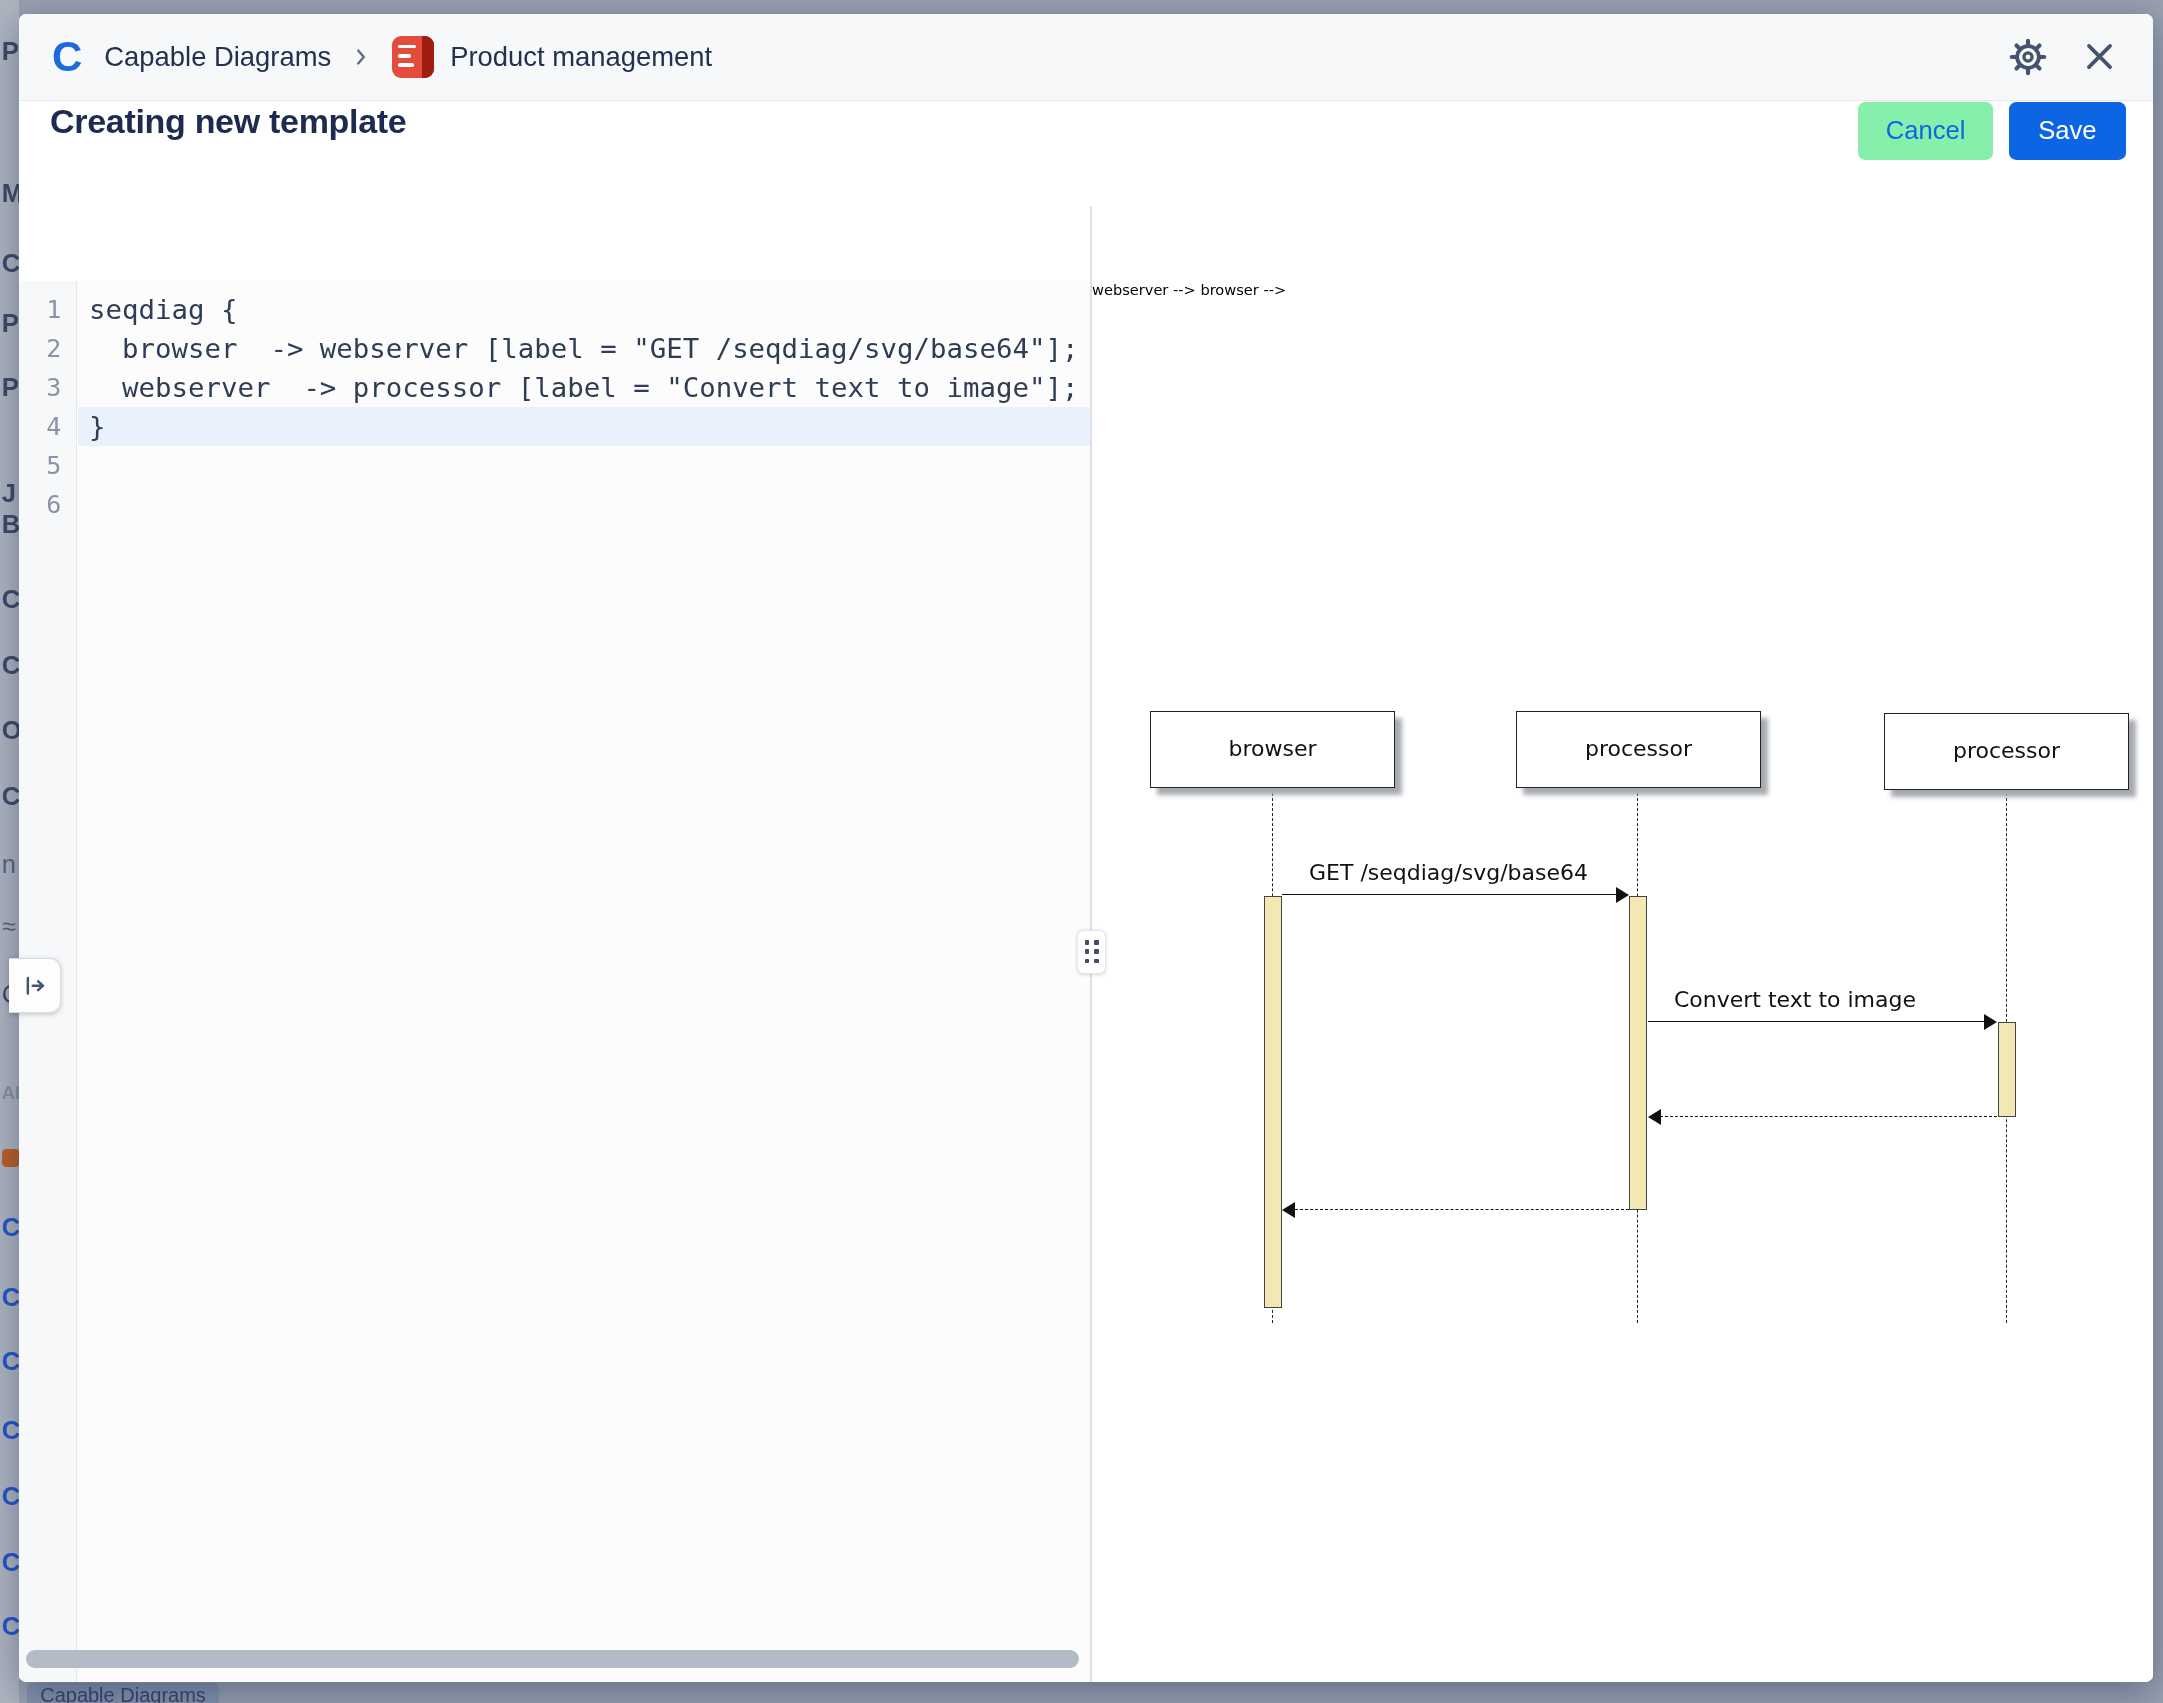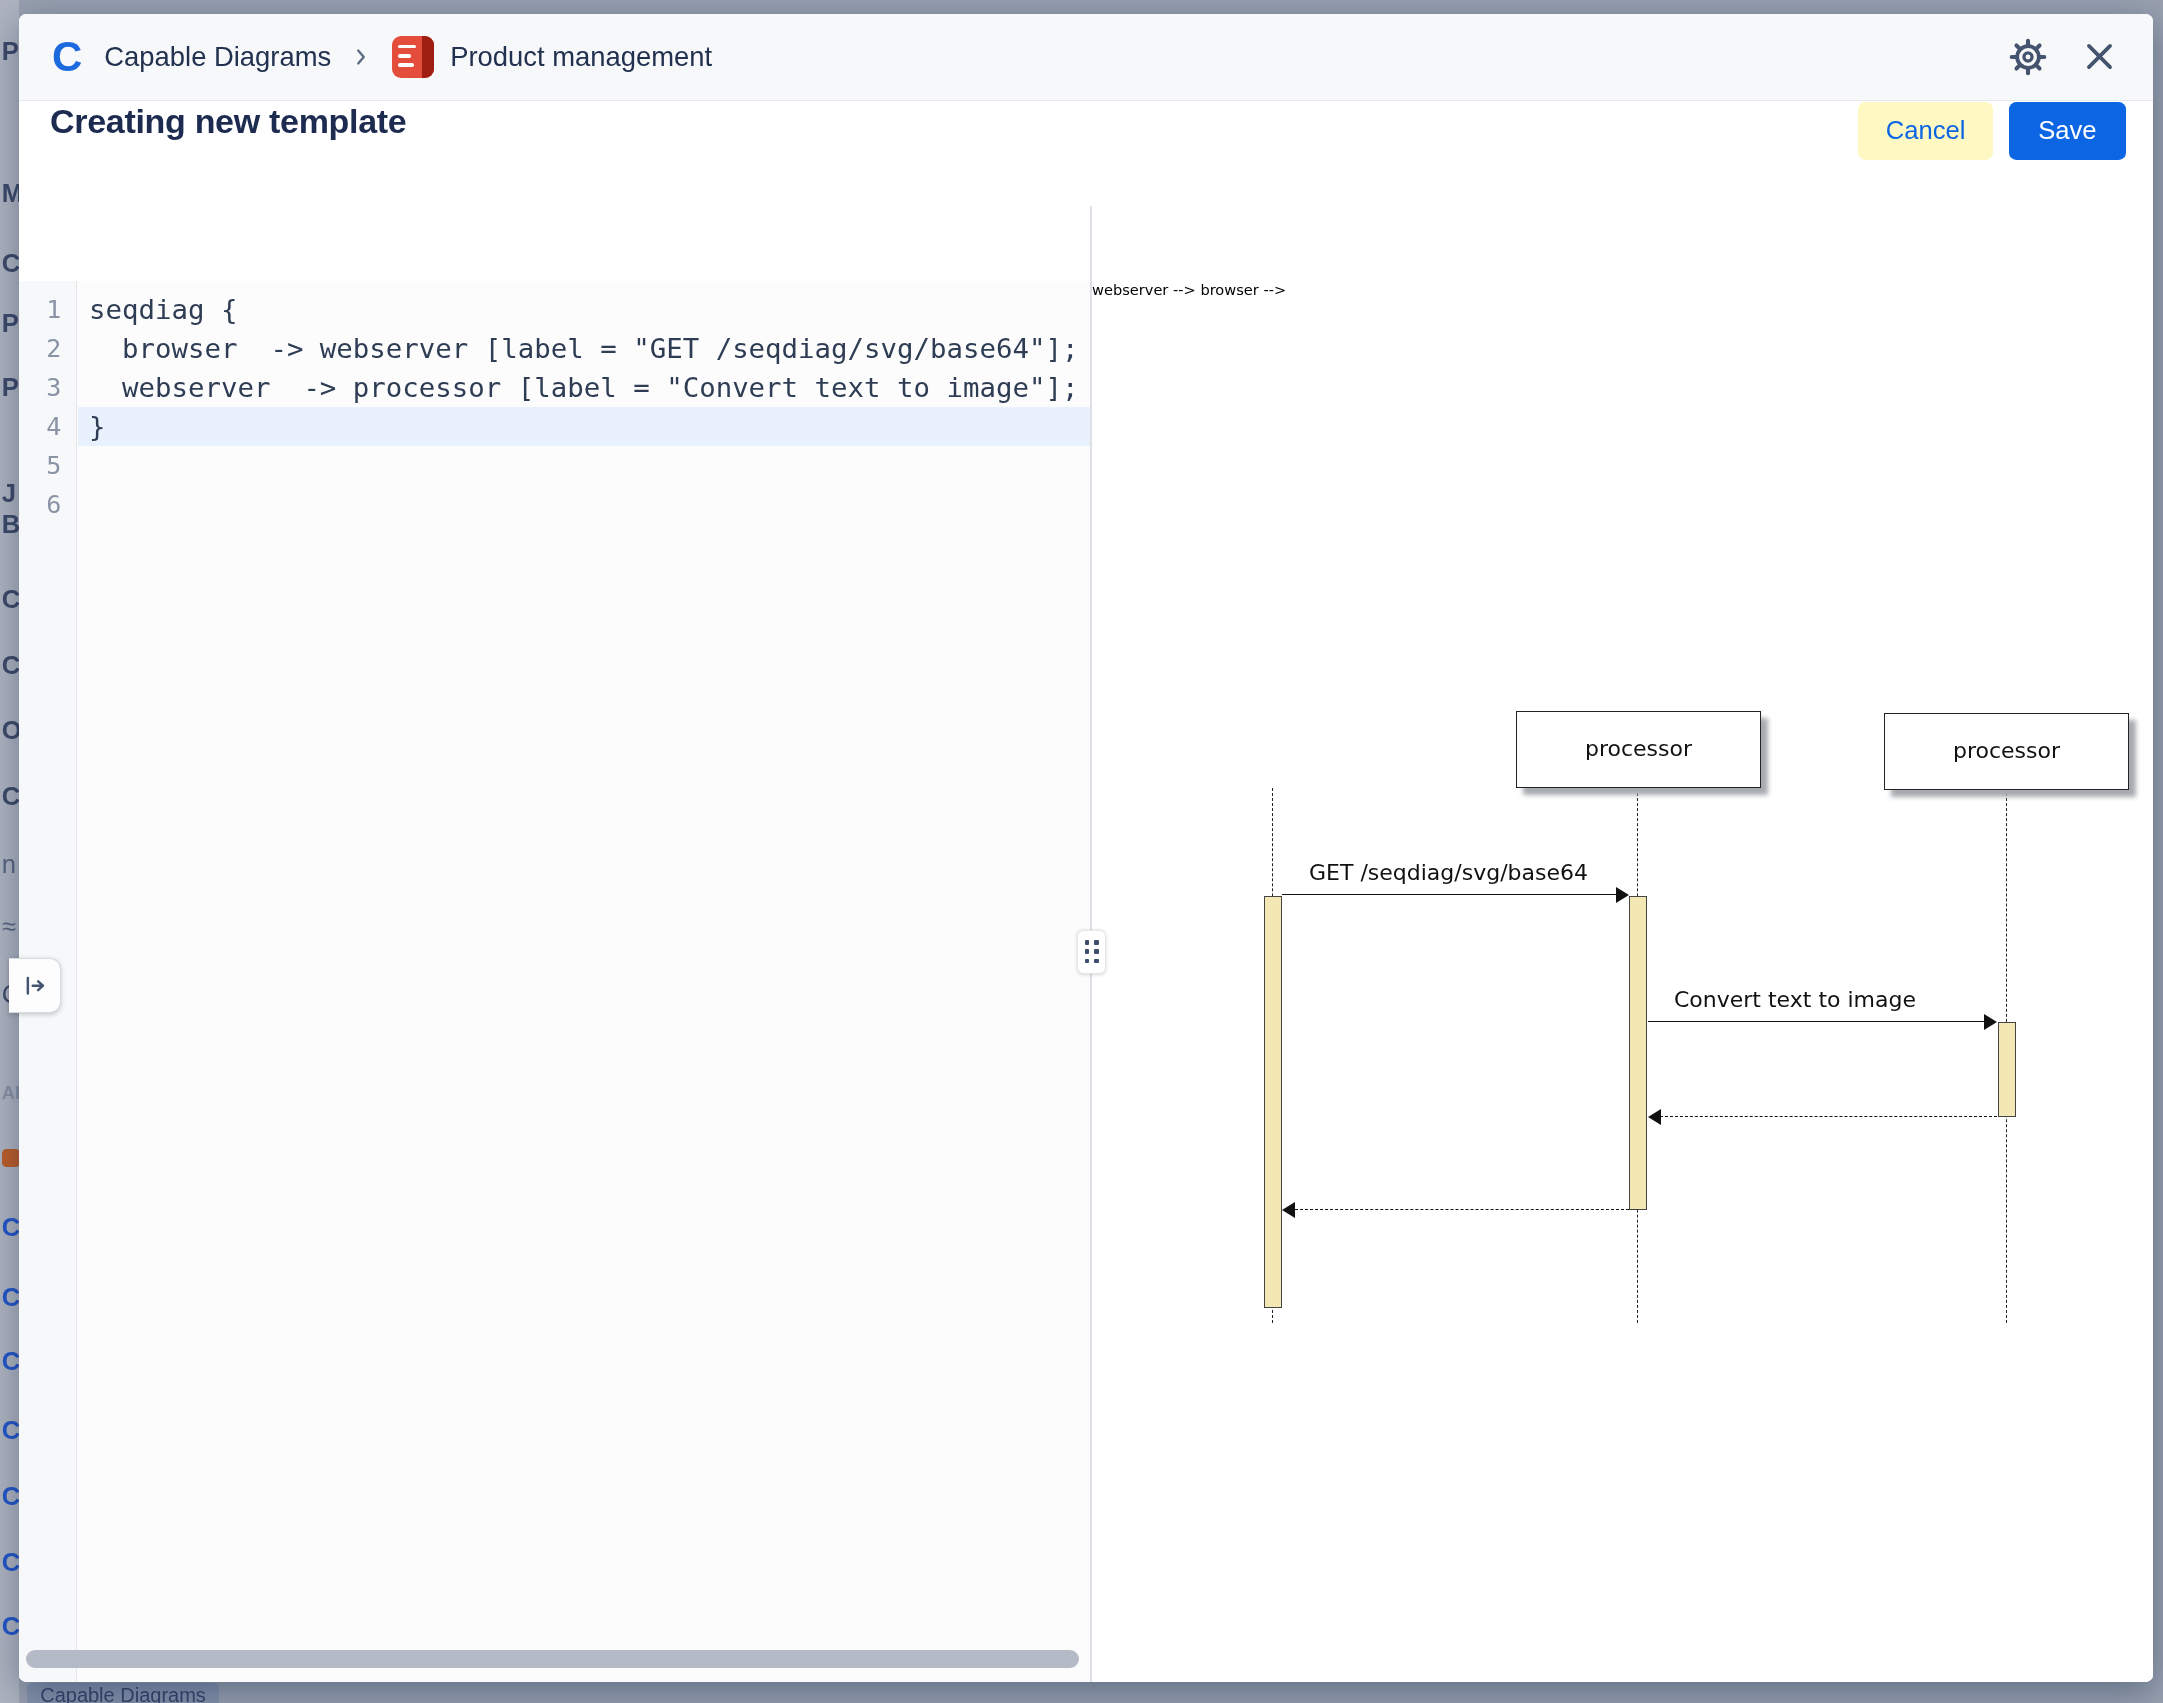--- a/index.html
+++ b/index.html
@@ -25,21 +25,21 @@
   .page-icon .bar{position:absolute;left:6.4px;height:3.7px;border-radius:1.8px;background:#fff;}
   .spacer{flex:1;}
   .icon-btn{background:none;border:none;padding:3.7px;cursor:pointer;display:flex;align-items:center;}
   .icon-btn + .icon-btn{margin-left:27.4px;}
   
   .titlebar{position:absolute;left:0;top:88px;right:0;height:104px;display:flex;
     padding:0 27.4px 0 31px;box-sizing:border-box;background:#fff;}
   .titlebar h1{margin:0;font-size:34px;font-weight:700;color:#1C2B4F;flex:1;letter-spacing:-0.3px;}
   .btn{height:58px;border:none;border-radius:7.3px;font-size:25.6px;font-weight:500;cursor:pointer;
     font-family:"Liberation Sans",sans-serif;}
-  .btn-subtle{background:#fef9c3;color:#0C66E4;padding:0 27.4px;margin-right:16.4px;}
+  .btn-subtle{background:#86efac;color:#0C66E4;padding:0 27.4px;margin-right:16.4px;}
   .btn-primary{background:#0C66E4;color:#fff;padding:0 29px;}
   
   .panel-headers{position:absolute;left:0;top:192px;right:0;height:74px;border-top:0.9px solid #E7E9EC;
     border-bottom:0.9px solid #E2E5E9;background:#fff;}
   .ph{position:absolute;top:0;height:74px;line-height:74px;font-size:27.4px;font-weight:700;color:#172B4D;}
   .ph.edit{left:27.4px;}
   .ph.prev{left:1098px;}
   
   .editor{position:absolute;left:0;top:267px;width:1071px;bottom:0;background:#FCFCFD;}
   .gutter{position:absolute;left:0;top:0;bottom:0;width:58px;background:#F7F8F9;border-right:0.9px solid #E4E6EA;
@@ -187,20 +187,21 @@
     <div class="mlabel" style="left:582px;top:706px;">Convert text to image</div>
     <div class="mline" style="left:556px;top:740px;width:337px;"></div>
     <div class="ah right" style="left:892px;top:733px;"></div>
      webserver --&gt;
     <div class="mline dashed" style="left:568px;top:835px;width:337px;"></div>
     <div class="ah left" style="left:556px;top:828px;"></div>
      browser --&gt;
     <div class="mline dashed" style="left:203px;top:928px;width:334px;"></div>
     <div class="ah left" style="left:190px;top:921px;"></div>
     
+    <div class="actor" style="left:58px;top:430px;"><span>browser</span></div>
     <div class="actor" style="left:424px;top:430px;"><span>processor</span></div>
     <div class="actor" style="left:792px;top:432px;"><span>processor</span></div>
   </div>
 
   <div class="divider"></div>
   <div class="divider-handle">
     <span class="dots">
         <i></i>
         <i></i>
         <i></i>

